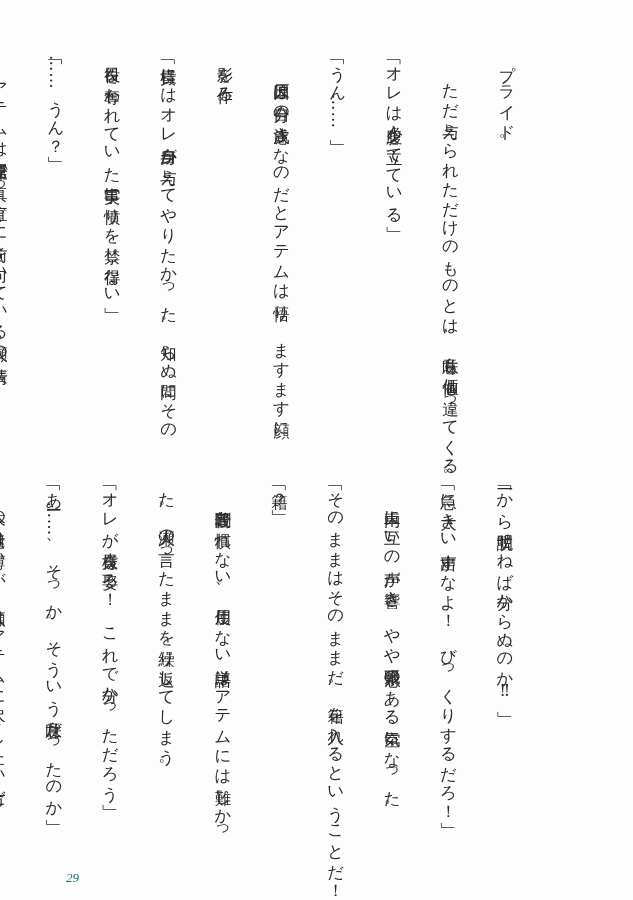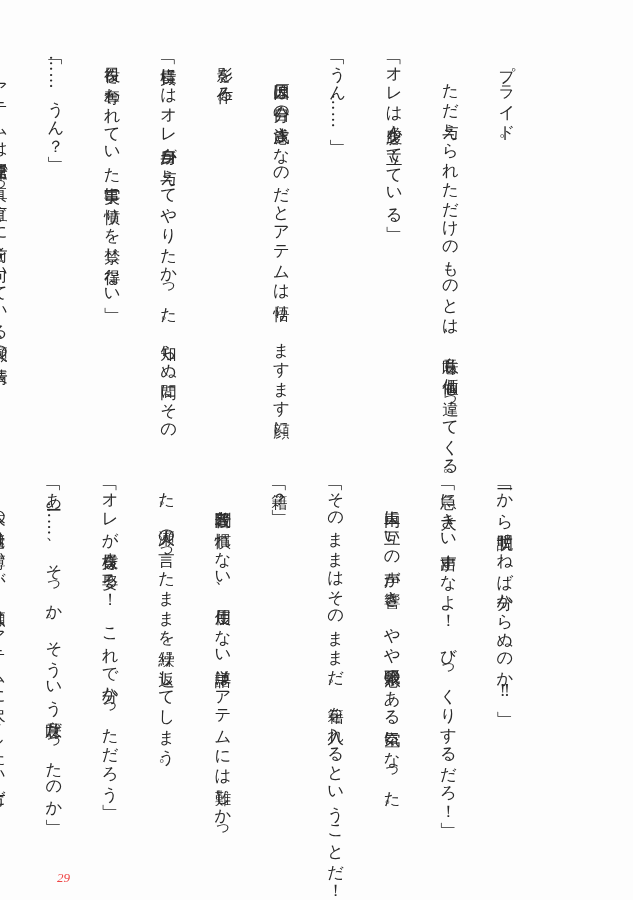--- a/index.html
+++ b/index.html
@@ -13,23 +13,23 @@
     font-size: 16.4px;
     line-height: 18.8px;
     letter-spacing: 0.9px;
     color: #2a2a2a;
     white-space: pre;
   }
   .block-top { right: 80px; top: 54px; height: 390px; width: 490px; }
   .block-bottom { right: 82px; top: 480px; height: 390px; width: 490px; }
   .line { display: block; }
   .page-number {
-    position: absolute; left: 57px; top: 870px;
+    position: absolute; left: 66px; top: 870px;
     font-family: "Liberation Serif", serif; font-style: italic;
-    font-size: 13px; color: #ef4444;
+    font-size: 13px; color: #0f766e;
   }
 </style>
 </head>
 <body>
 
 <div class="page">
   <div class="block block-top">
     <span class="line">プライド。</span>
     <span class="line">　ただ与えられただけのものとは、意味も価値も違ってくる。</span>
     <span class="line">「オレは少々腹を立てている」</span>

